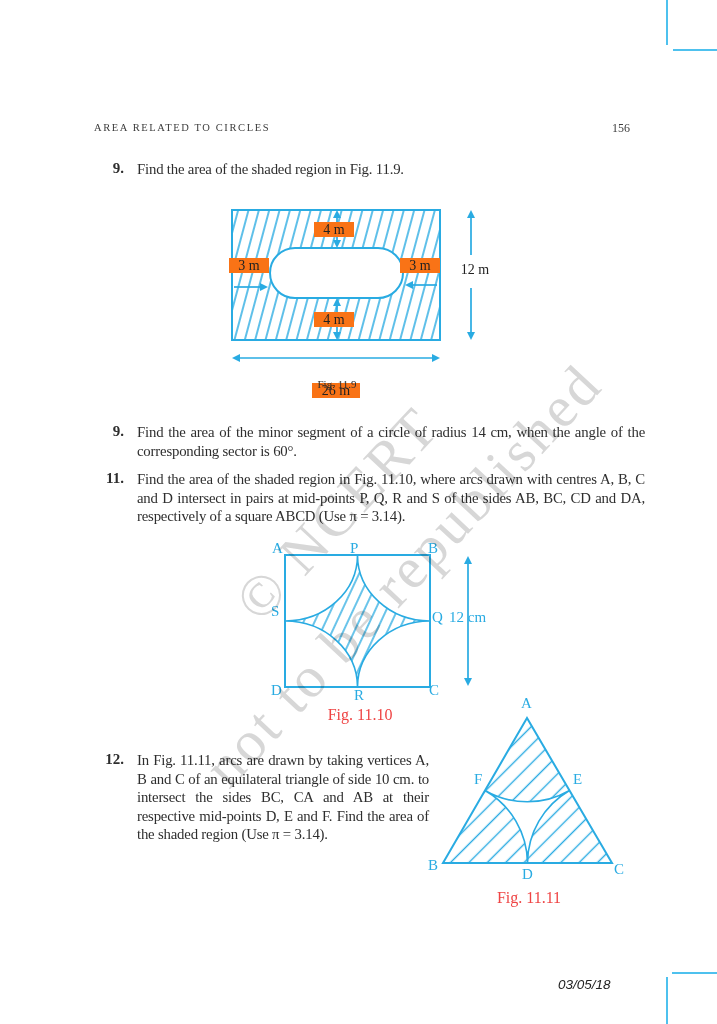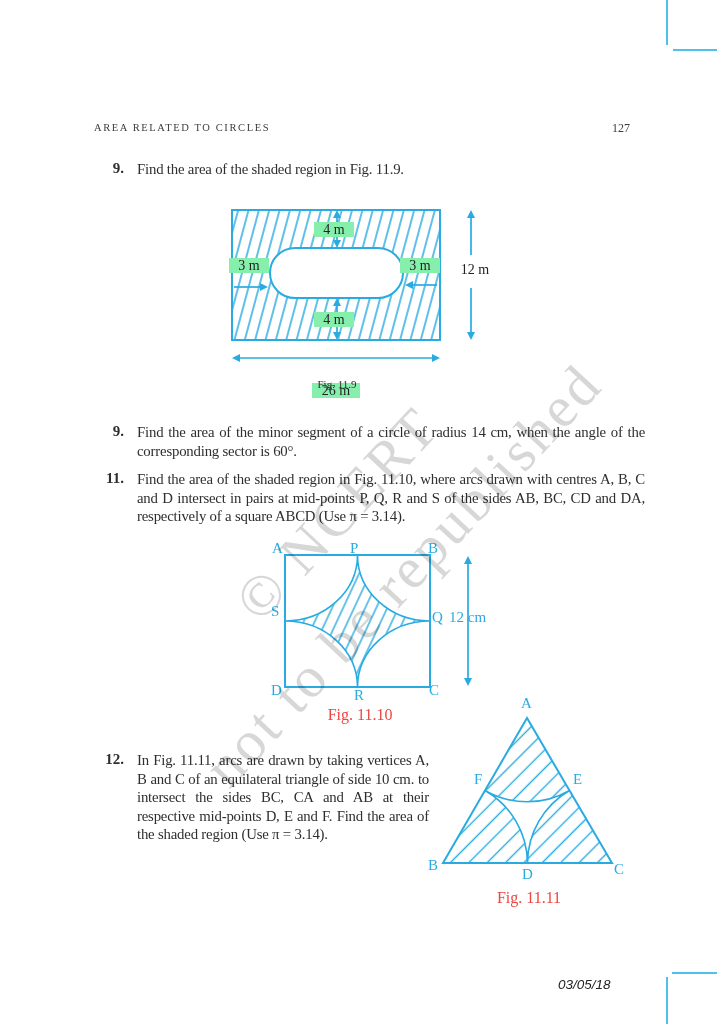--- a/index.html
+++ b/index.html
@@ -11,42 +11,42 @@
   
   .qnum{position:absolute;width:30px;text-align:right;font-weight:bold;font-size:15px;color:#2e2e2e;}
   .qtext{position:absolute;left:137px;font-size:14.8px;line-height:18.6px;letter-spacing:-0.2px;
          color:#2e2e2e;text-align:justify;}
   .single{text-align:left;white-space:nowrap;}
   
   .fig{position:absolute;}
   .fig svg{position:absolute;left:0;top:0;}
   .figlabel{position:absolute;color:#29abe2;font-size:15px;line-height:15px;}
   .dimlabel{position:absolute;color:#222;font-size:14px;line-height:15px;text-align:center;}
-  .whitebg{background:#86efac;padding:0 2px;}
+  .whitebg{background:#f97316;padding:0 2px;}
   .capt{position:absolute;width:110px;text-align:center;font-size:11px;}
   .capt-black{color:#2e2e2e;}
   .capt-cyan{color:#ef4444;font-size:16px;}
   
   .watermark{position:absolute;left:40px;top:455px;width:660px;height:180px;
              transform:rotate(-47deg);transform-origin:50% 50%;
              text-align:center;color:#d7d7d7;mix-blend-mode:multiply;
              font-size:58px;line-height:90px;letter-spacing:3px;pointer-events:none;}
   
   .crop{position:absolute;background:#4ec1ee;}
   
   .footer{position:absolute;left:558px;top:977px;font-family:"Liberation Sans", sans-serif;
           font-size:13.5px;color:#222;font-style:italic;}
 </style>
 </head>
 <body>
 
 <div class="page">
 
   <div class="hdr-title">AREA RELATED TO CIRCLES</div>
-  <div class="hdr-page">127</div>
+  <div class="hdr-page">156</div>
 
   <div class="qnum" style="left:94px;top:160px;">9.</div>
   <div class="qtext single" style="top:160px;">Find the area of the shaded region in Fig. 11.9.</div>
 
   <div class="fig" style="left:215px;top:200px;width:300px;height:198px;">
     <svg width="300" height="198" viewBox="0 0 300 198">
       <defs>
         <pattern id="p9" width="10" height="10" patternUnits="userSpaceOnUse" patternTransform="rotate(15)">
           <rect width="10" height="10" fill="#ffffff"></rect>
           <line x1="5" y1="-1" x2="5" y2="11" stroke="#29abe2" stroke-width="1.5"></line>

